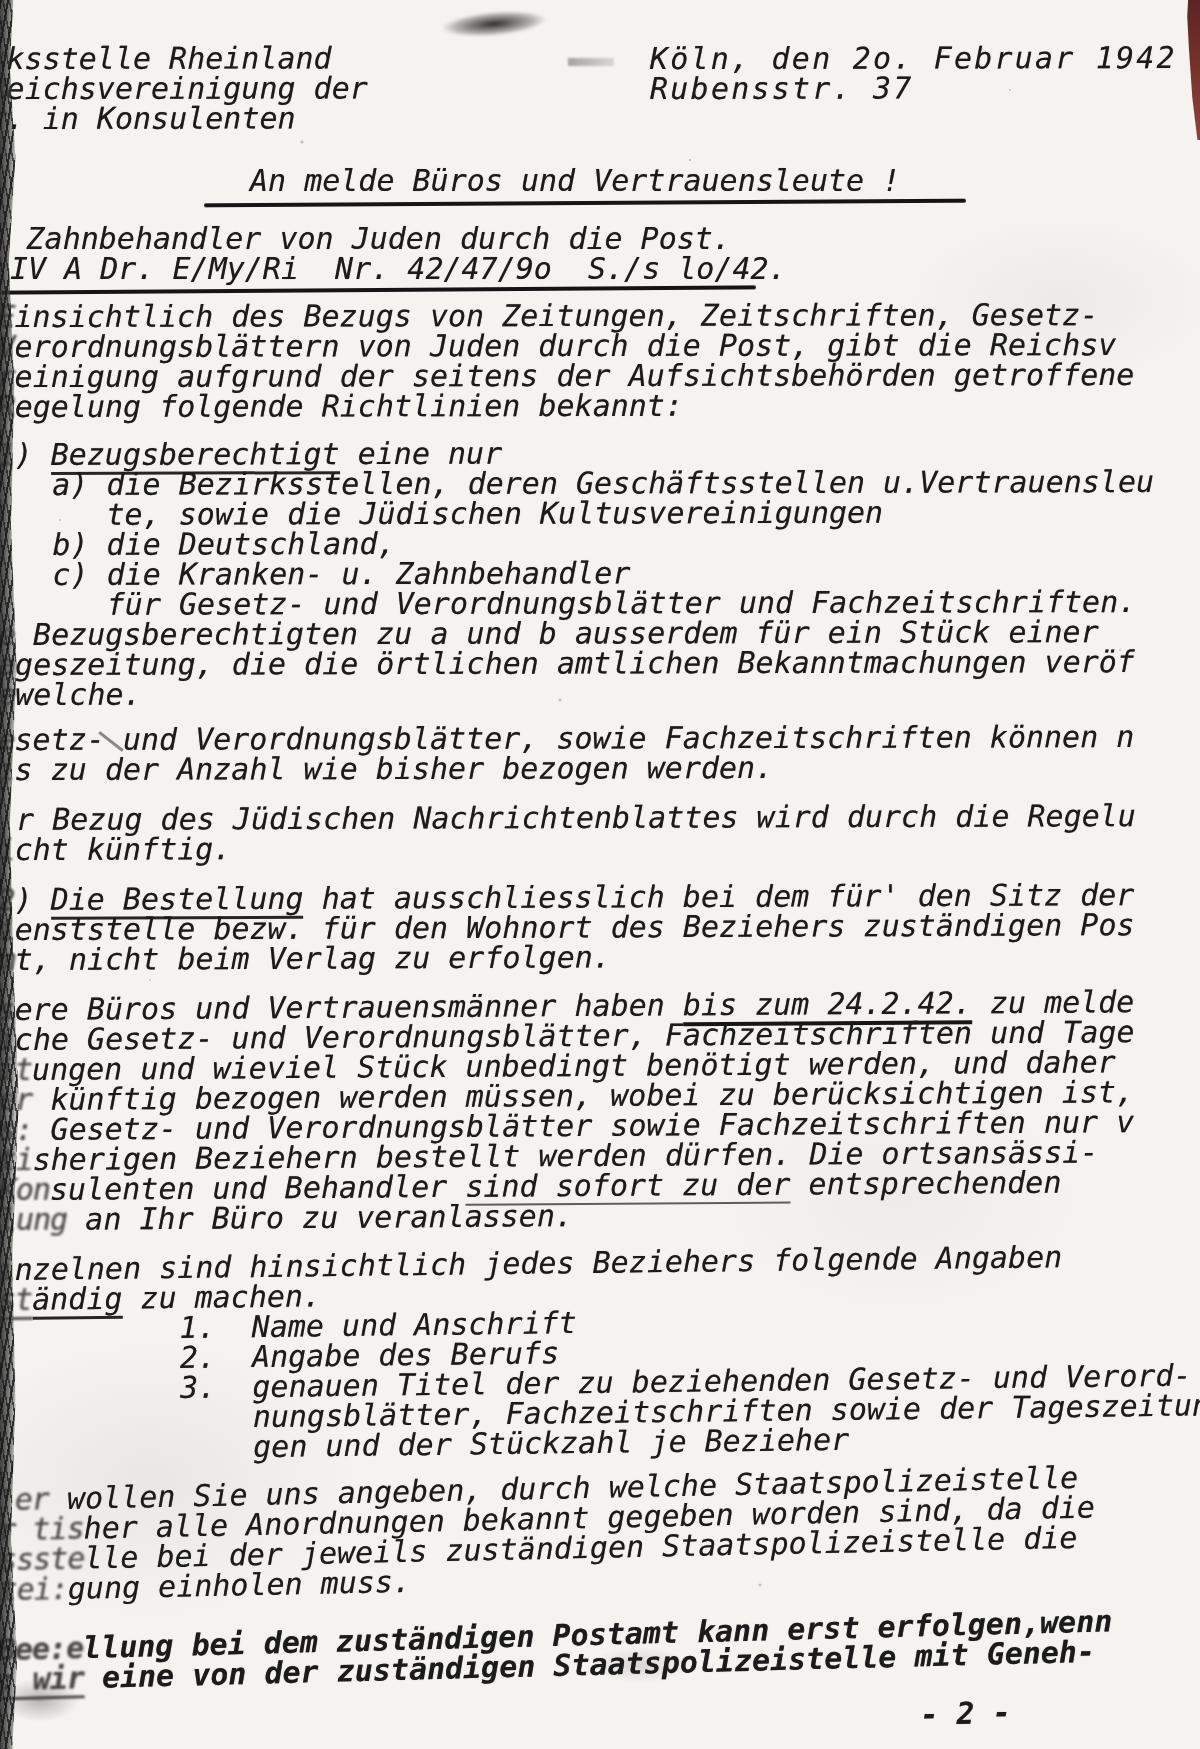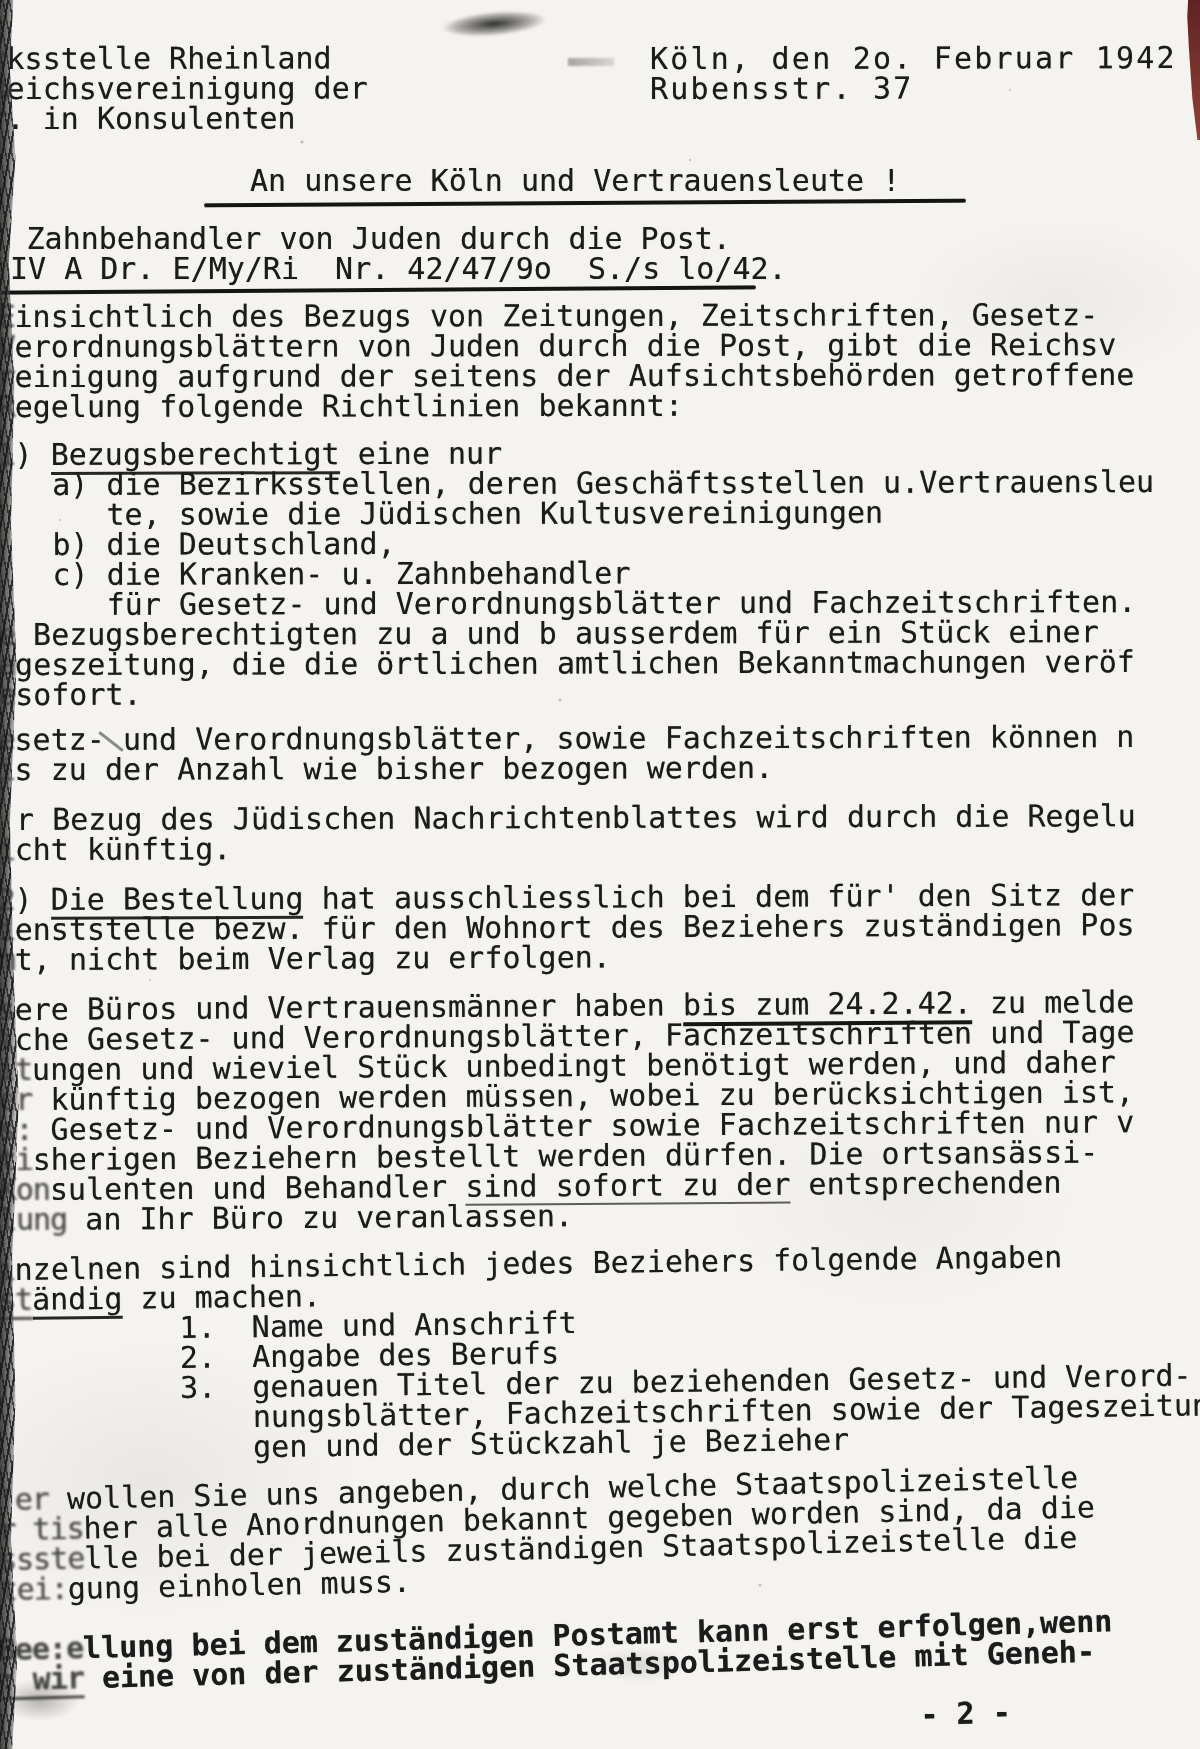--- a/index.html
+++ b/index.html
@@ -3,20 +3,21 @@
 <meta charset="utf-8">
 <style>
   html,body{margin:0;padding:0;background:#9a9a9a;}
   #page{
     position:relative;
     width:1200px;height:1749px;
     background:#f5f3ef;
     overflow:hidden;
     font-family:"DejaVu Sans Mono","Liberation Mono",monospace;
     color:#1b1b1b;
+    font-style:italic;
   }
   
   #noise{
     position:absolute;inset:0;pointer-events:none;z-index:3;
     background-image:
       radial-gradient(ellipse 220px 120px at 1060px 300px, rgba(120,120,120,.07), transparent 70%),
       radial-gradient(ellipse 300px 200px at 150px 1480px, rgba(110,110,110,.09), transparent 70%),
       radial-gradient(ellipse 260px 160px at 900px 1200px, rgba(120,120,120,.06), transparent 70%),
       radial-gradient(ellipse 55px 30px at 40px 1700px, rgba(60,60,60,.35), transparent 72%),
       radial-gradient(ellipse 70px 26px at 640px 1665px, rgba(90,90,90,.18), transparent 70%),
@@ -109,42 +110,42 @@
 <div class="block b-letterhead-left">
       <div class="line"><span class="pre">r</span><span>ksstelle Rheinland</span></div>
       <div class="line"><span class="pre">R</span><span>eichsvereinigung der</span></div>
       <div class="line"><span class="pre">r</span><span>. in Konsulenten</span></div>
     </div>
     <div class="block b-letterhead-right">
       <div class="line"><span>Köln, den 2o. Februar 1942</span></div>
       <div class="line"><span>Rubensstr. 37</span></div>
     </div>
     <div class="block b-salutation">
-      <div class="line"><span>An unsere Köln und Vertrauensleute !</span></div>
+      <div class="line"><span>An melde Büros und Vertrauensleute !</span></div>
     </div>
     <div class="block b-subject">
       <div class="line"><span class="pre">.</span><span> Zahnbehandler von Juden durch die Post.</span></div>
       <div class="line"><span>IV A Dr. E/My/Ri  Nr. 42/47/9o  S./s lo/42.</span></div>
     </div>
     <div class="block b-para-a">
       <div class="line"><span class="pre">E</span><span>insichtlich des Bezugs von Zeitungen, Zeitschriften, Gesetz-</span></div>
       <div class="line"><span class="pre">V</span><span>erordnungsblättern von Juden durch die Post, gibt die Reichsv</span></div>
       <div class="line"><span class="pre">r</span><span>einigung aufgrund der seitens der Aufsichtsbehörden getroffene</span></div>
       <div class="line"><span class="pre">R</span><span>egelung folgende Richtlinien bekannt:</span></div>
     </div>
     <div class="block b-item-1">
       <div class="line"><span class="pre">1</span><span>) </span><span class="seg-u">Bezugsberechtigt</span><span> eine nur</span></div>
       <div class="line"><span>  a) die Bezirksstellen, deren Geschäftsstellen u.Vertrauensleu</span></div>
       <div class="line"><span>     te, sowie die Jüdischen Kultusvereinigungen</span></div>
       <div class="line"><span>  b) die Deutschland,</span></div>
       <div class="line"><span>  c) die Kranken- u. Zahnbehandler</span></div>
       <div class="line"><span>     für Gesetz- und Verordnungsblätter und Fachzeitschriften.</span></div>
       <div class="line"><span class="pre">e</span><span> Bezugsberechtigten zu a und b ausserdem für ein Stück einer</span></div>
       <div class="line"><span class="pre">a</span><span>geszeitung, die die örtlichen amtlichen Bekanntmachungen veröf</span></div>
-      <div class="line"><span class="pre">e</span><span>sofort.</span></div>
+      <div class="line"><span class="pre">e</span><span>welche.</span></div>
     </div>
     <div class="block b-para-c">
       <div class="line"><span class="pre">e</span><span>setz- und Verordnungsblätter, sowie Fachzeitschriften können n</span></div>
       <div class="line"><span class="pre">i</span><span>s zu der Anzahl wie bisher bezogen werden.</span></div>
     </div>
     <div class="block b-para-d">
       <div class="line"><span>r Bezug des Jüdischen Nachrichtenblattes wird durch die Regelu</span></div>
       <div class="line"><span class="pre">i</span><span>cht künftig.</span></div>
     </div>
     <div class="block b-para-e">

